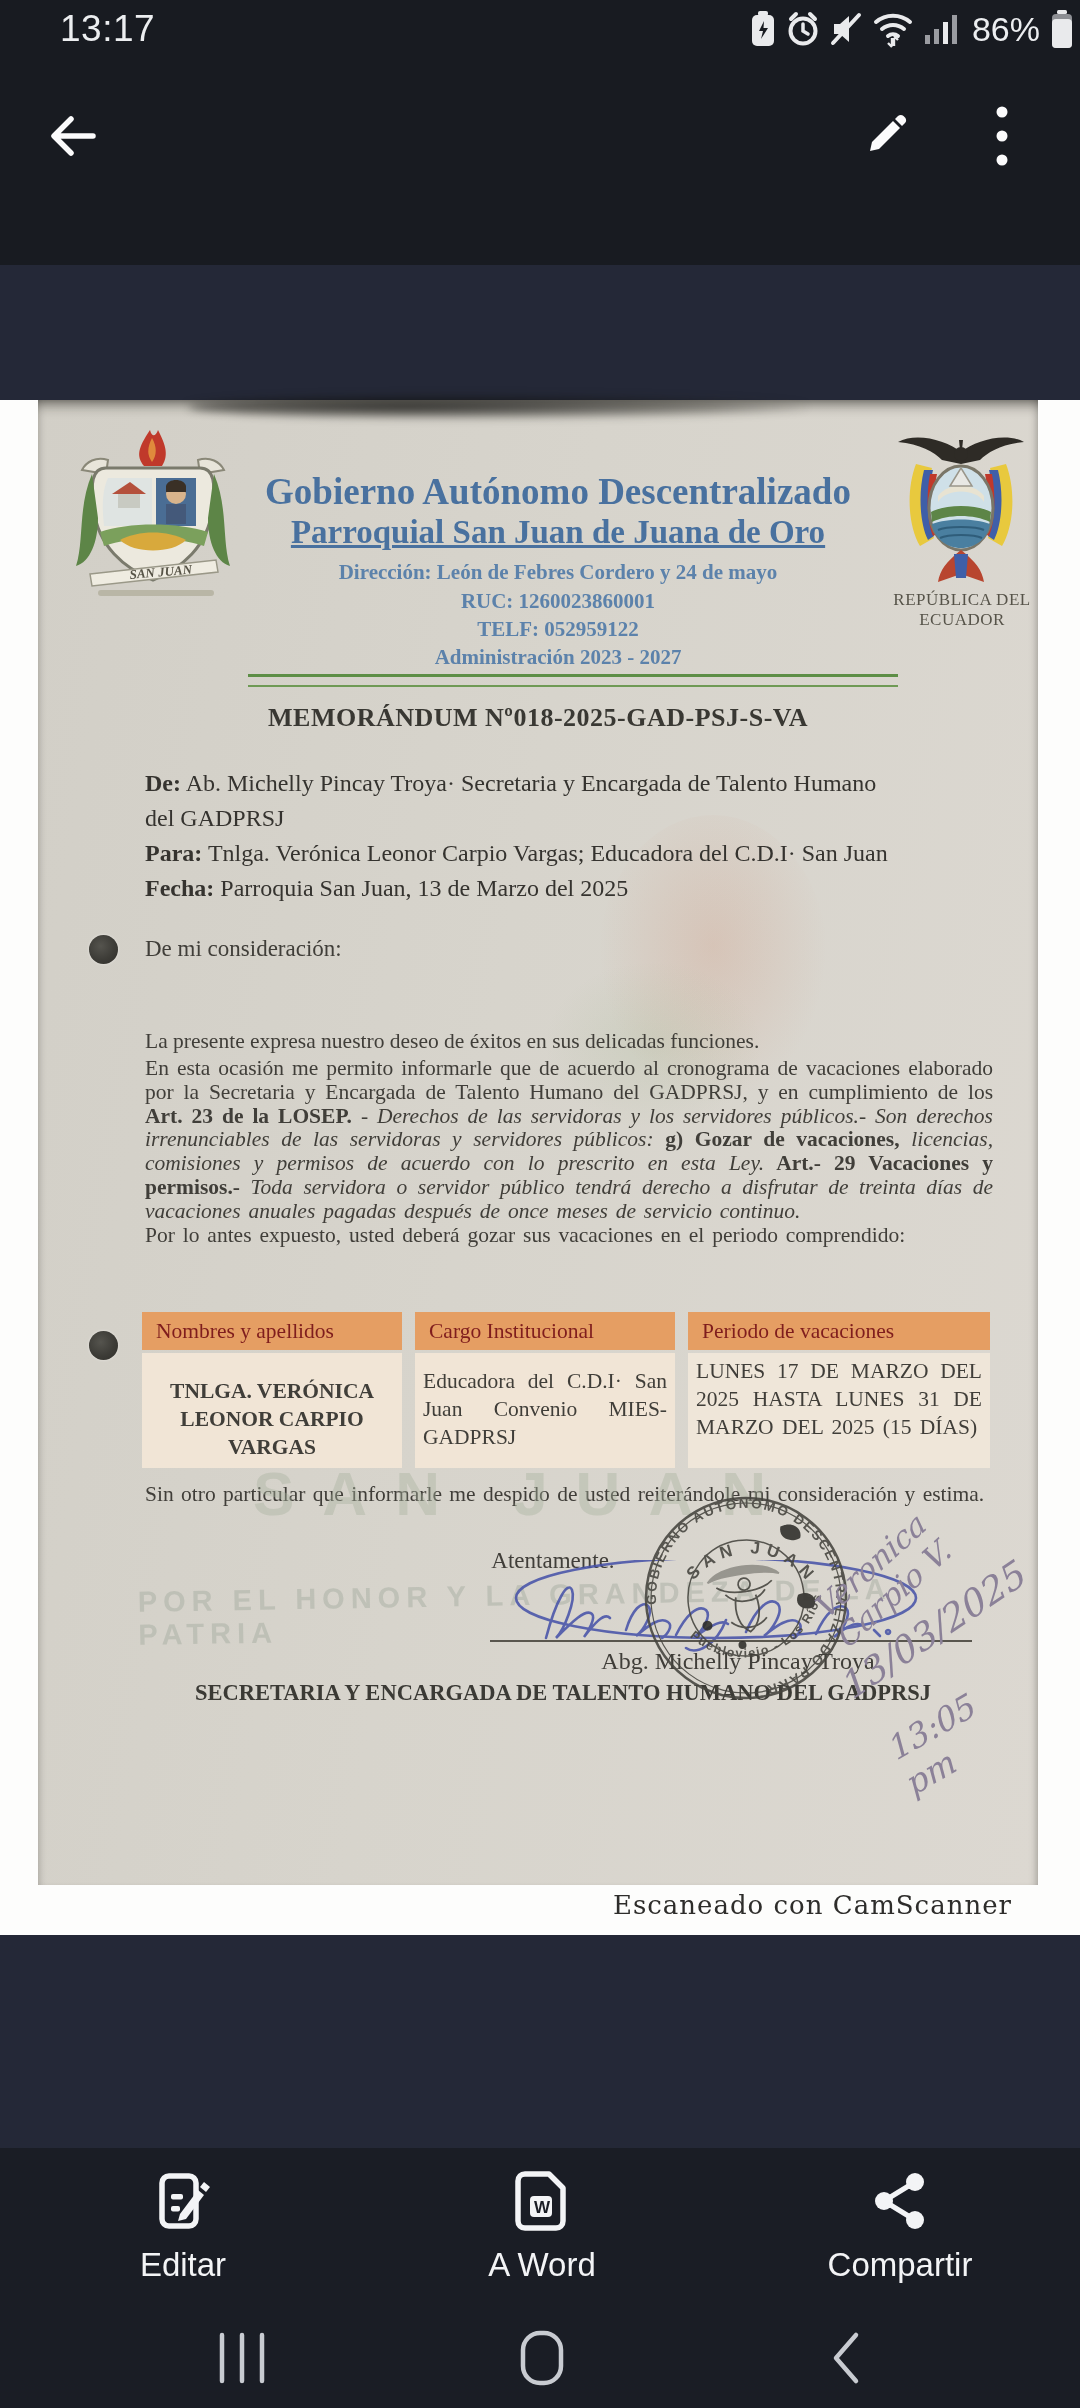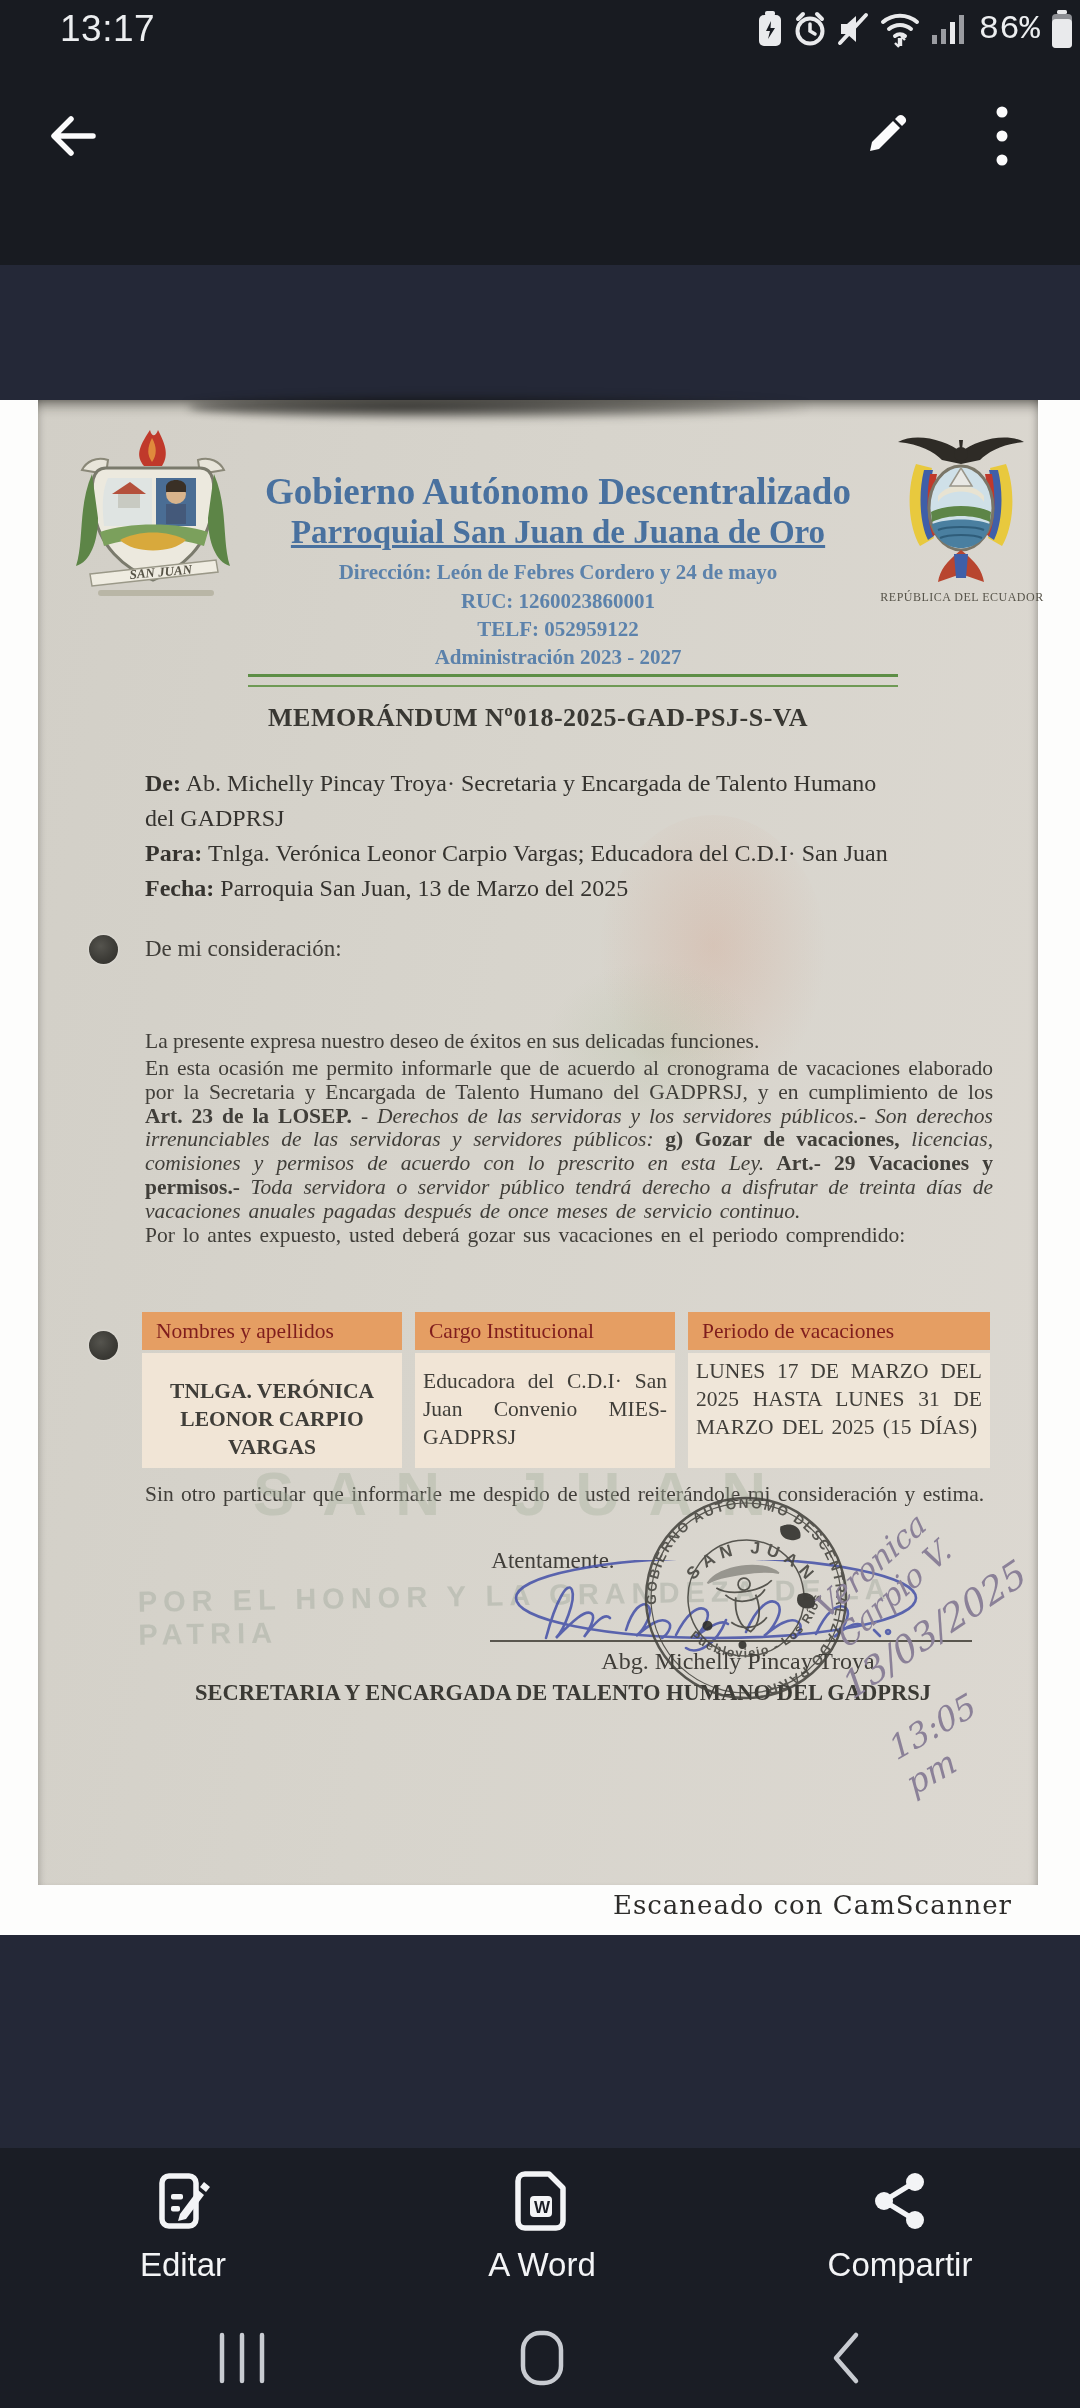--- a/index.html
+++ b/index.html
@@ -5,21 +5,21 @@
   html,body{margin:0;padding:0;background:#000;}
   .screen{position:relative;width:1080px;height:2408px;overflow:hidden;
           font-family:"Liberation Sans",sans-serif;background:#242837;}
 
   
   .topblock{position:absolute;left:0;top:0;width:1080px;height:265px;background:#181b21;}
   .statusbar{position:absolute;left:0;top:0;width:1080px;height:58px;padding-left:36px;}
   .time{position:absolute;left:60px;top:8px;font-size:37px;color:#eceef0;font-weight:400;letter-spacing:.5px;}
   .statusicons{position:absolute;right:42px;top:0;height:58px;display:flex;align-items:center;gap:10px;}
   .statusicons svg{display:block;}
-  .battpct{color:#eceef0;font-size:34px;margin-left:2px;font-family:Liberation Mono, monospace;}
+  .battpct{color:#eceef0;font-size:34px;margin-left:2px;}
 
   .appbar{position:absolute;left:0;top:78px;width:1080px;height:115px;display:flex;align-items:center;}
   .backbtn{position:absolute;left:38px;top:0;width:70px;height:115px;display:flex;align-items:center;justify-content:center;}
   .apptitle{position:absolute;left:134px;top:0;height:115px;display:flex;align-items:center;
             color:#fbfbfc;font-size:40px;font-weight:700;letter-spacing:.2px;}
   .editbtn{position:absolute;left:845px;top:0;width:80px;height:115px;display:flex;align-items:center;justify-content:center;}
   .morebtn{position:absolute;left:962px;top:0;width:80px;height:115px;display:flex;align-items:center;justify-content:center;}
 
   
   .viewer-top{position:absolute;left:0;top:265px;width:1080px;height:135px;background:#242837;}
@@ -36,21 +36,21 @@
              filter:blur(4px);}
 
   .hole{position:absolute;width:29px;height:29px;border-radius:50%;
         background:radial-gradient(circle at 40% 38%, #55544e 0%, #3d3c37 55%, #2e2d29 100%);
         box-shadow:0 0 3px rgba(255,255,255,.5);}
 
   
   .crest{position:absolute;left:30px;top:22px;}
   .emblem{position:absolute;left:838px;top:30px;}
   .seal-caption{position:absolute;left:826px;top:190px;width:196px;text-align:center;
-                font-size:12px;letter-spacing:.5px;color:#565349;}
+                font-size:17px;letter-spacing:.5px;color:#565349;}
   .headline{position:absolute;left:170px;width:700px;text-align:center;color:#49719f;font-weight:700;}
   .h1{top:70px;font-size:37px;}
   .h2{top:114px;font-size:33px;text-decoration:underline;}
   .h3{top:160px;font-size:21px;color:#5c82ab;}
   .h4{top:189px;font-size:21px;color:#5c82ab;}
   .h5{top:217px;font-size:21px;color:#5c82ab;font-family:Liberation Serif, serif;}
   .h6{top:245px;font-size:21px;color:#5c82ab;}
   .greenline{position:absolute;left:210px;top:274px;width:650px;height:8px;
              border-top:3px solid #5d8e46;border-bottom:2px solid #6f9a55;}
 

